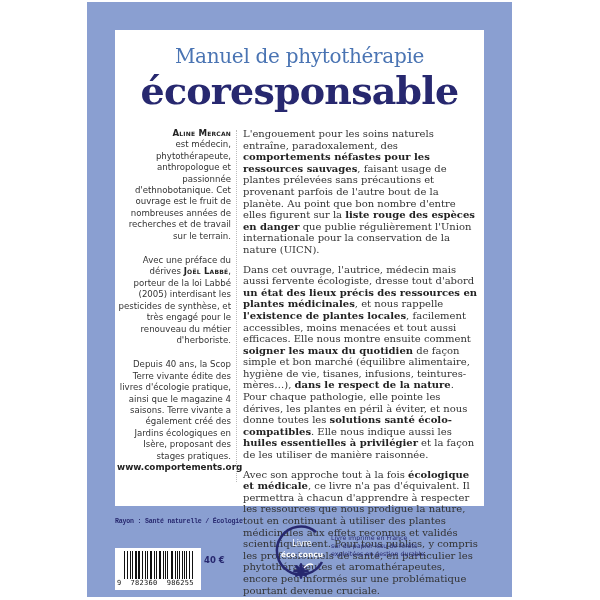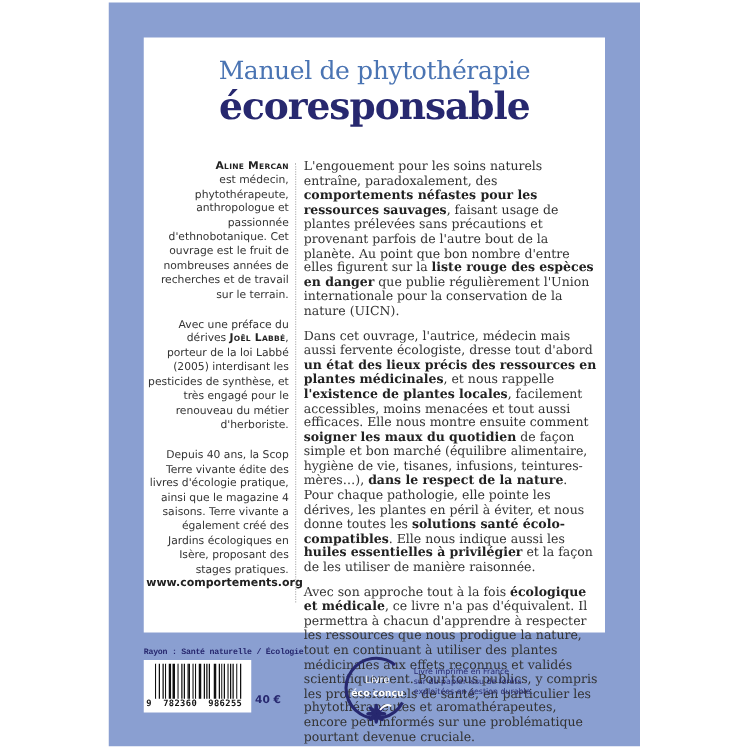--- a/index.html
+++ b/index.html
@@ -11,21 +11,21 @@
   .panel {
     position: absolute; left: 28px; top: 28px; width: 369px; height: 476px;
     background: #ffffff;
   }
   .title1 {
     position: absolute; left: 0; top: 14px; width: 369px; text-align: center;
     font-family: "DejaVu Serif", serif; font-size: 20px; color: #4a74b3; letter-spacing: -0.3px;
   }
   .title2 {
     position: absolute; left: 0; top: 38px; width: 369px; text-align: center;
-    font-family: "DejaVu Serif", serif; font-weight: bold; font-size: 30px; color: #27286f; letter-spacing: -0.8px;
+    font-family: "DejaVu Serif", serif; font-weight: bold; font-size: 38px; color: #27286f; letter-spacing: -0.8px;
   }
   .leftcol {
     position: absolute; left: 2px; top: 98px; width: 114px; text-align: right;
     font-family: "DejaVu Sans", sans-serif; font-size: 8.6px; line-height: 11.4px; color: #333;
   }
   .leftcol p { margin: 0 0 13px 0; }
   .leftcol .sc { font-variant: small-caps; font-weight: bold; color: #222; letter-spacing: 0.2px; }
   .leftcol .url { font-weight: bold; color: #222; font-size: 8.8px; }
   .divider {
     position: absolute; left: 121px; top: 100px; width: 0; height: 352px;
@@ -35,21 +35,21 @@
     position: absolute; left: 128px; top: 98px; width: 236px;
     font-family: "DejaVu Serif", serif; font-size: 10px; line-height: 11.6px; color: #333;
   }
   .rightcol p { margin: 0 0 8px 0; }
   .rightcol b { color: #222; }
   .rayon {
     position: absolute; left: 28px; top: 516px;
     font-family: Liberation Mono, monospace; font-weight: bold; font-size: 6.6px; color: #27286f; letter-spacing: -0.2px; text-align: center;
   }
   .barcode {
-    position: absolute; left: 28px; top: 526px; width: 86px; height: 42px; background: #fff; font-weight: bold;
+    position: absolute; left: 28px; top: 546px; width: 86px; height: 42px; background: #fff;
   }
   .bars { position: absolute; left: 9px; top: 3px; width: 70px; height: 28px; display: flex; }
   .bars span { display: block; height: 100%; background: #111; }
   .bcnum {
     position: absolute; left: 2px; top: 31px; width: 84px;
     font-family: "DejaVu Sans Mono", monospace; font-size: 7px; color: #111; letter-spacing: 0.3px; white-space: pre;
   }
   .price {
     position: absolute; left: 117px; top: 553px;
     font-family: "DejaVu Sans", sans-serif; font-weight: bold; font-size: 8.5px; color: #27286f;

